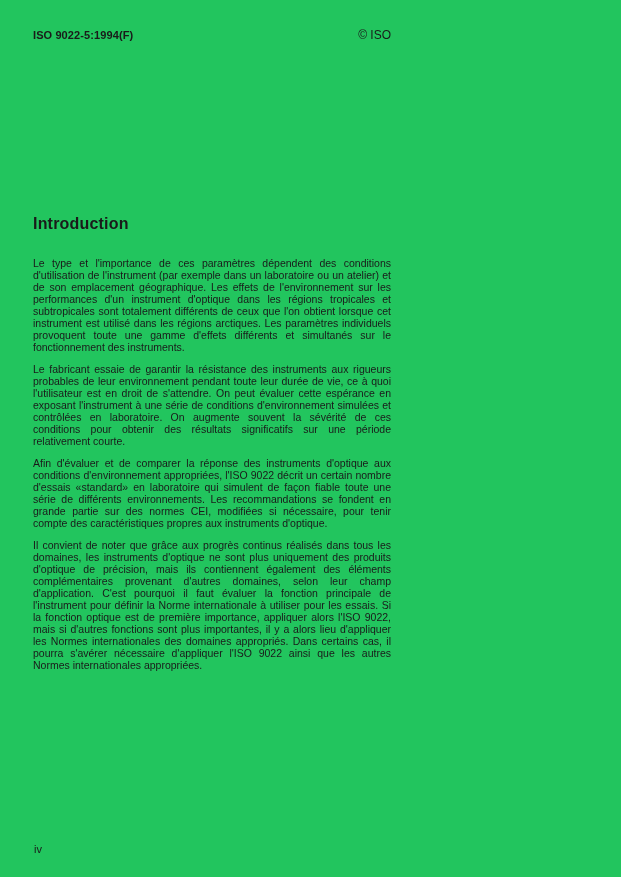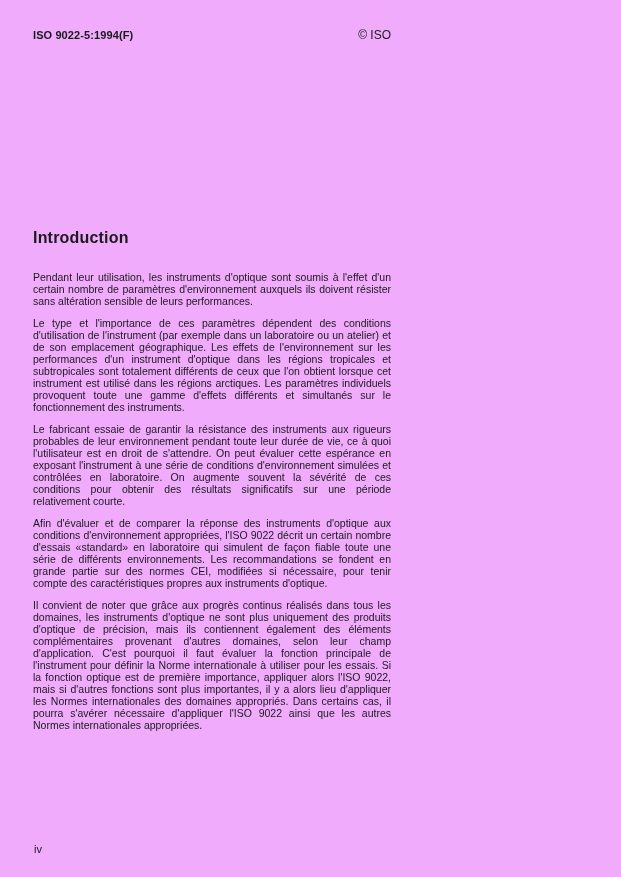--- a/index.html
+++ b/index.html
@@ -4,21 +4,21 @@
 <style>
   html, body {
     margin: 0;
     padding: 0;
     background: #ffffff;
   }
   .page {
     position: relative;
     width: 621px;
     height: 877px;
-    background: #f0abfc;
+    background: #22c55e;
     color: #1a1a1a;
     font-family: "Liberation Sans", "DejaVu Sans", sans-serif;
     overflow: hidden;
   }
   .header {
     position: absolute;
     top: 28px;
     left: 33px;
     width: 358px;
     display: flex;
@@ -37,21 +37,21 @@
   }
   .content {
     position: absolute;
     top: 213px;
     left: 33px;
     width: 358px;
   }
   .title {
     font-size: 16px;
     font-weight: bold;
-    margin: 16px 0 24px 0;
+    margin: 2px 0 24px 0;
     letter-spacing: 0.2px;
   }
   .content p {
     font-size: 10.5px;
     line-height: 12px;
     text-align: justify;
     margin: 0 0 10px 0;
     hyphens: auto;
   }
   .footer {
@@ -66,21 +66,20 @@
 
 <div class="page">
 
   <div class="header">
     <span class="doc-number">ISO 9022-5:1994(F)</span>
     <span class="copyright">© ISO</span>
   </div>
 
   <div class="content">
     <h1 class="title">Introduction</h1>
-    <p>Pendant leur utilisation, les instruments d'optique sont soumis à l'effet d'un certain nombre de paramètres d'environnement auxquels ils doivent résister sans altération sensible de leurs performances.</p>
     <p>Le type et l'importance de ces paramètres dépendent des conditions d'utilisation de l'instrument (par exemple dans un laboratoire ou un atelier) et de son emplacement géographique. Les effets de l'environnement sur les performances d'un instrument d'optique dans les régions tropicales et subtropicales sont totalement différents de ceux que l'on obtient lorsque cet instrument est utilisé dans les régions arctiques. Les paramètres individuels provoquent toute une gamme d'effets différents et simultanés sur le fonctionnement des instruments.</p>
     <p>Le fabricant essaie de garantir la résistance des instruments aux rigueurs probables de leur environnement pendant toute leur durée de vie, ce à quoi l'utilisateur est en droit de s'attendre. On peut évaluer cette espérance en exposant l'instrument à une série de conditions d'environnement simulées et contrôlées en laboratoire. On augmente souvent la sévérité de ces conditions pour obtenir des résultats significatifs sur une période relativement courte.</p>
     <p>Afin d'évaluer et de comparer la réponse des instruments d'optique aux conditions d'environnement appropriées, l'ISO 9022 décrit un certain nombre d'essais «standard» en laboratoire qui simulent de façon fiable toute une série de différents environnements. Les recommandations se fondent en grande partie sur des normes CEI, modifiées si nécessaire, pour tenir compte des caractéristiques propres aux instruments d'optique.</p>
     <p>Il convient de noter que grâce aux progrès continus réalisés dans tous les domaines, les instruments d'optique ne sont plus uniquement des produits d'optique de précision, mais ils contiennent également des éléments complémentaires provenant d'autres domaines, selon leur champ d'application. C'est pourquoi il faut évaluer la fonction principale de l'instrument pour définir la Norme internationale à utiliser pour les essais. Si la fonction optique est de première importance, appliquer alors l'ISO 9022, mais si d'autres fonctions sont plus importantes, il y a alors lieu d'appliquer les Normes internationales des domaines appropriés. Dans certains cas, il pourra s'avérer nécessaire d'appliquer l'ISO 9022 ainsi que les autres Normes internationales appropriées.</p>
   </div>
 
   <div class="footer">
     <span>iv</span>
   </div>
 

